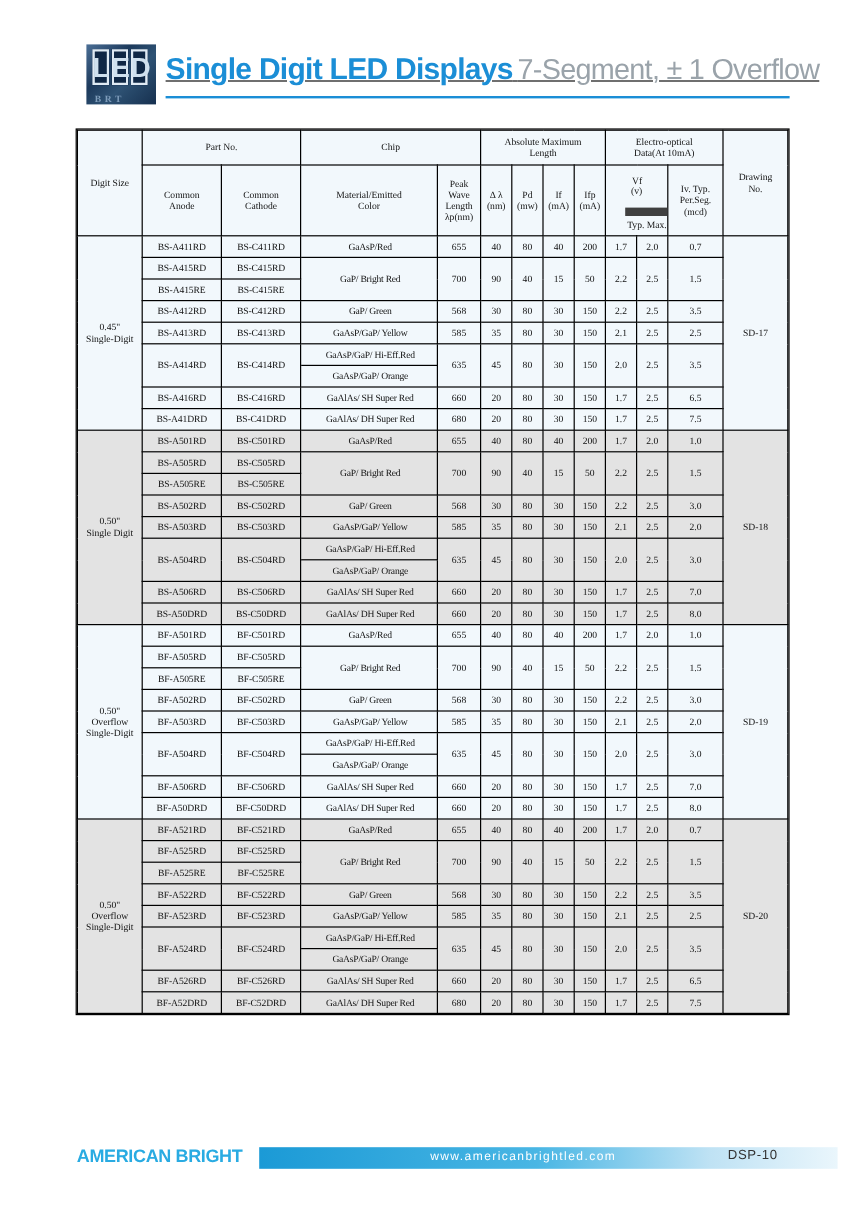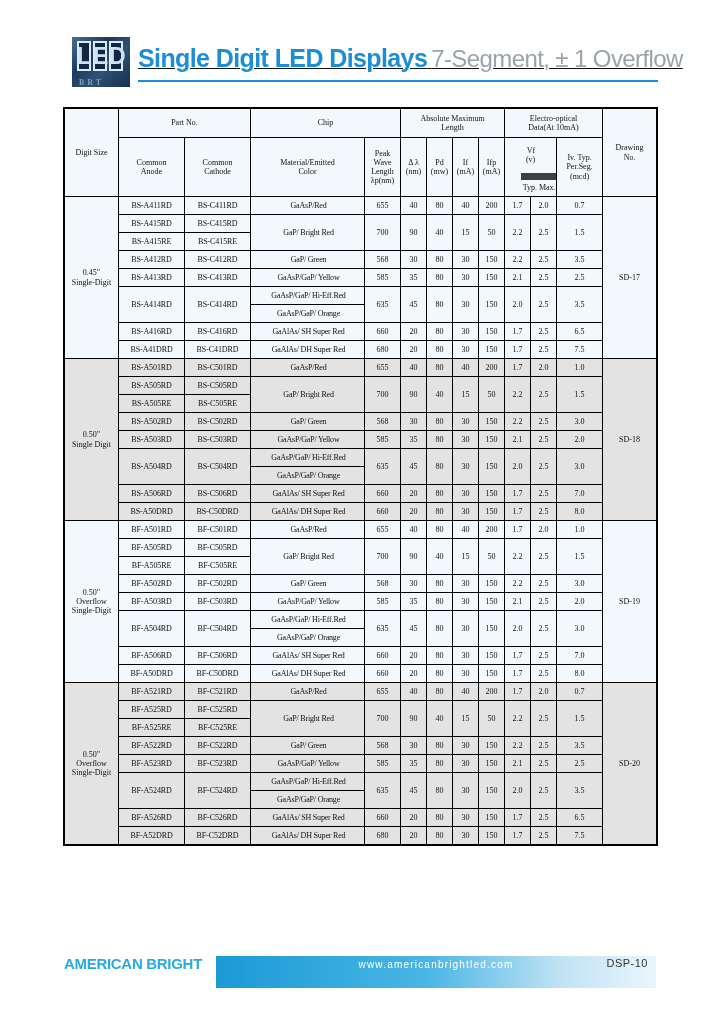--- a/index.html
+++ b/index.html
@@ -107,22 +107,23 @@
   .foot-bar{
     position:absolute;left:64px;top:7px;width:592px;height:20px;
   }
   .foot-brand{
     position:absolute;left:0;top:0;
     font-family:"Liberation Sans", sans-serif;
     font-weight:bold;font-size:15px;color:#29abe2;letter-spacing:-0.3px;
     z-index:3;
   }
   .foot-grad{
-    position:absolute;left:152px;top:1px;width:440px;height:32px;
+    position:absolute;left:152px;top:1px;width:440px;height:18px;
     background:linear-gradient(90deg,#1b9ad6 0%,#49b6e4 48%,#bfe2f4 78%,#eaf6fc 100%);
+    padding-left:42px;
   }
   .foot-url{
     position:absolute;left:0;top:0;width:440px;height:18px;
     line-height:18px;text-align:center;
     font-family:"Liberation Sans", sans-serif;
     font-size:10px;color:#ffffff;letter-spacing:1.2px;
   }
   .foot-page{
     position:absolute;right:8px;top:2px;
     font-family:"Liberation Sans", sans-serif;

